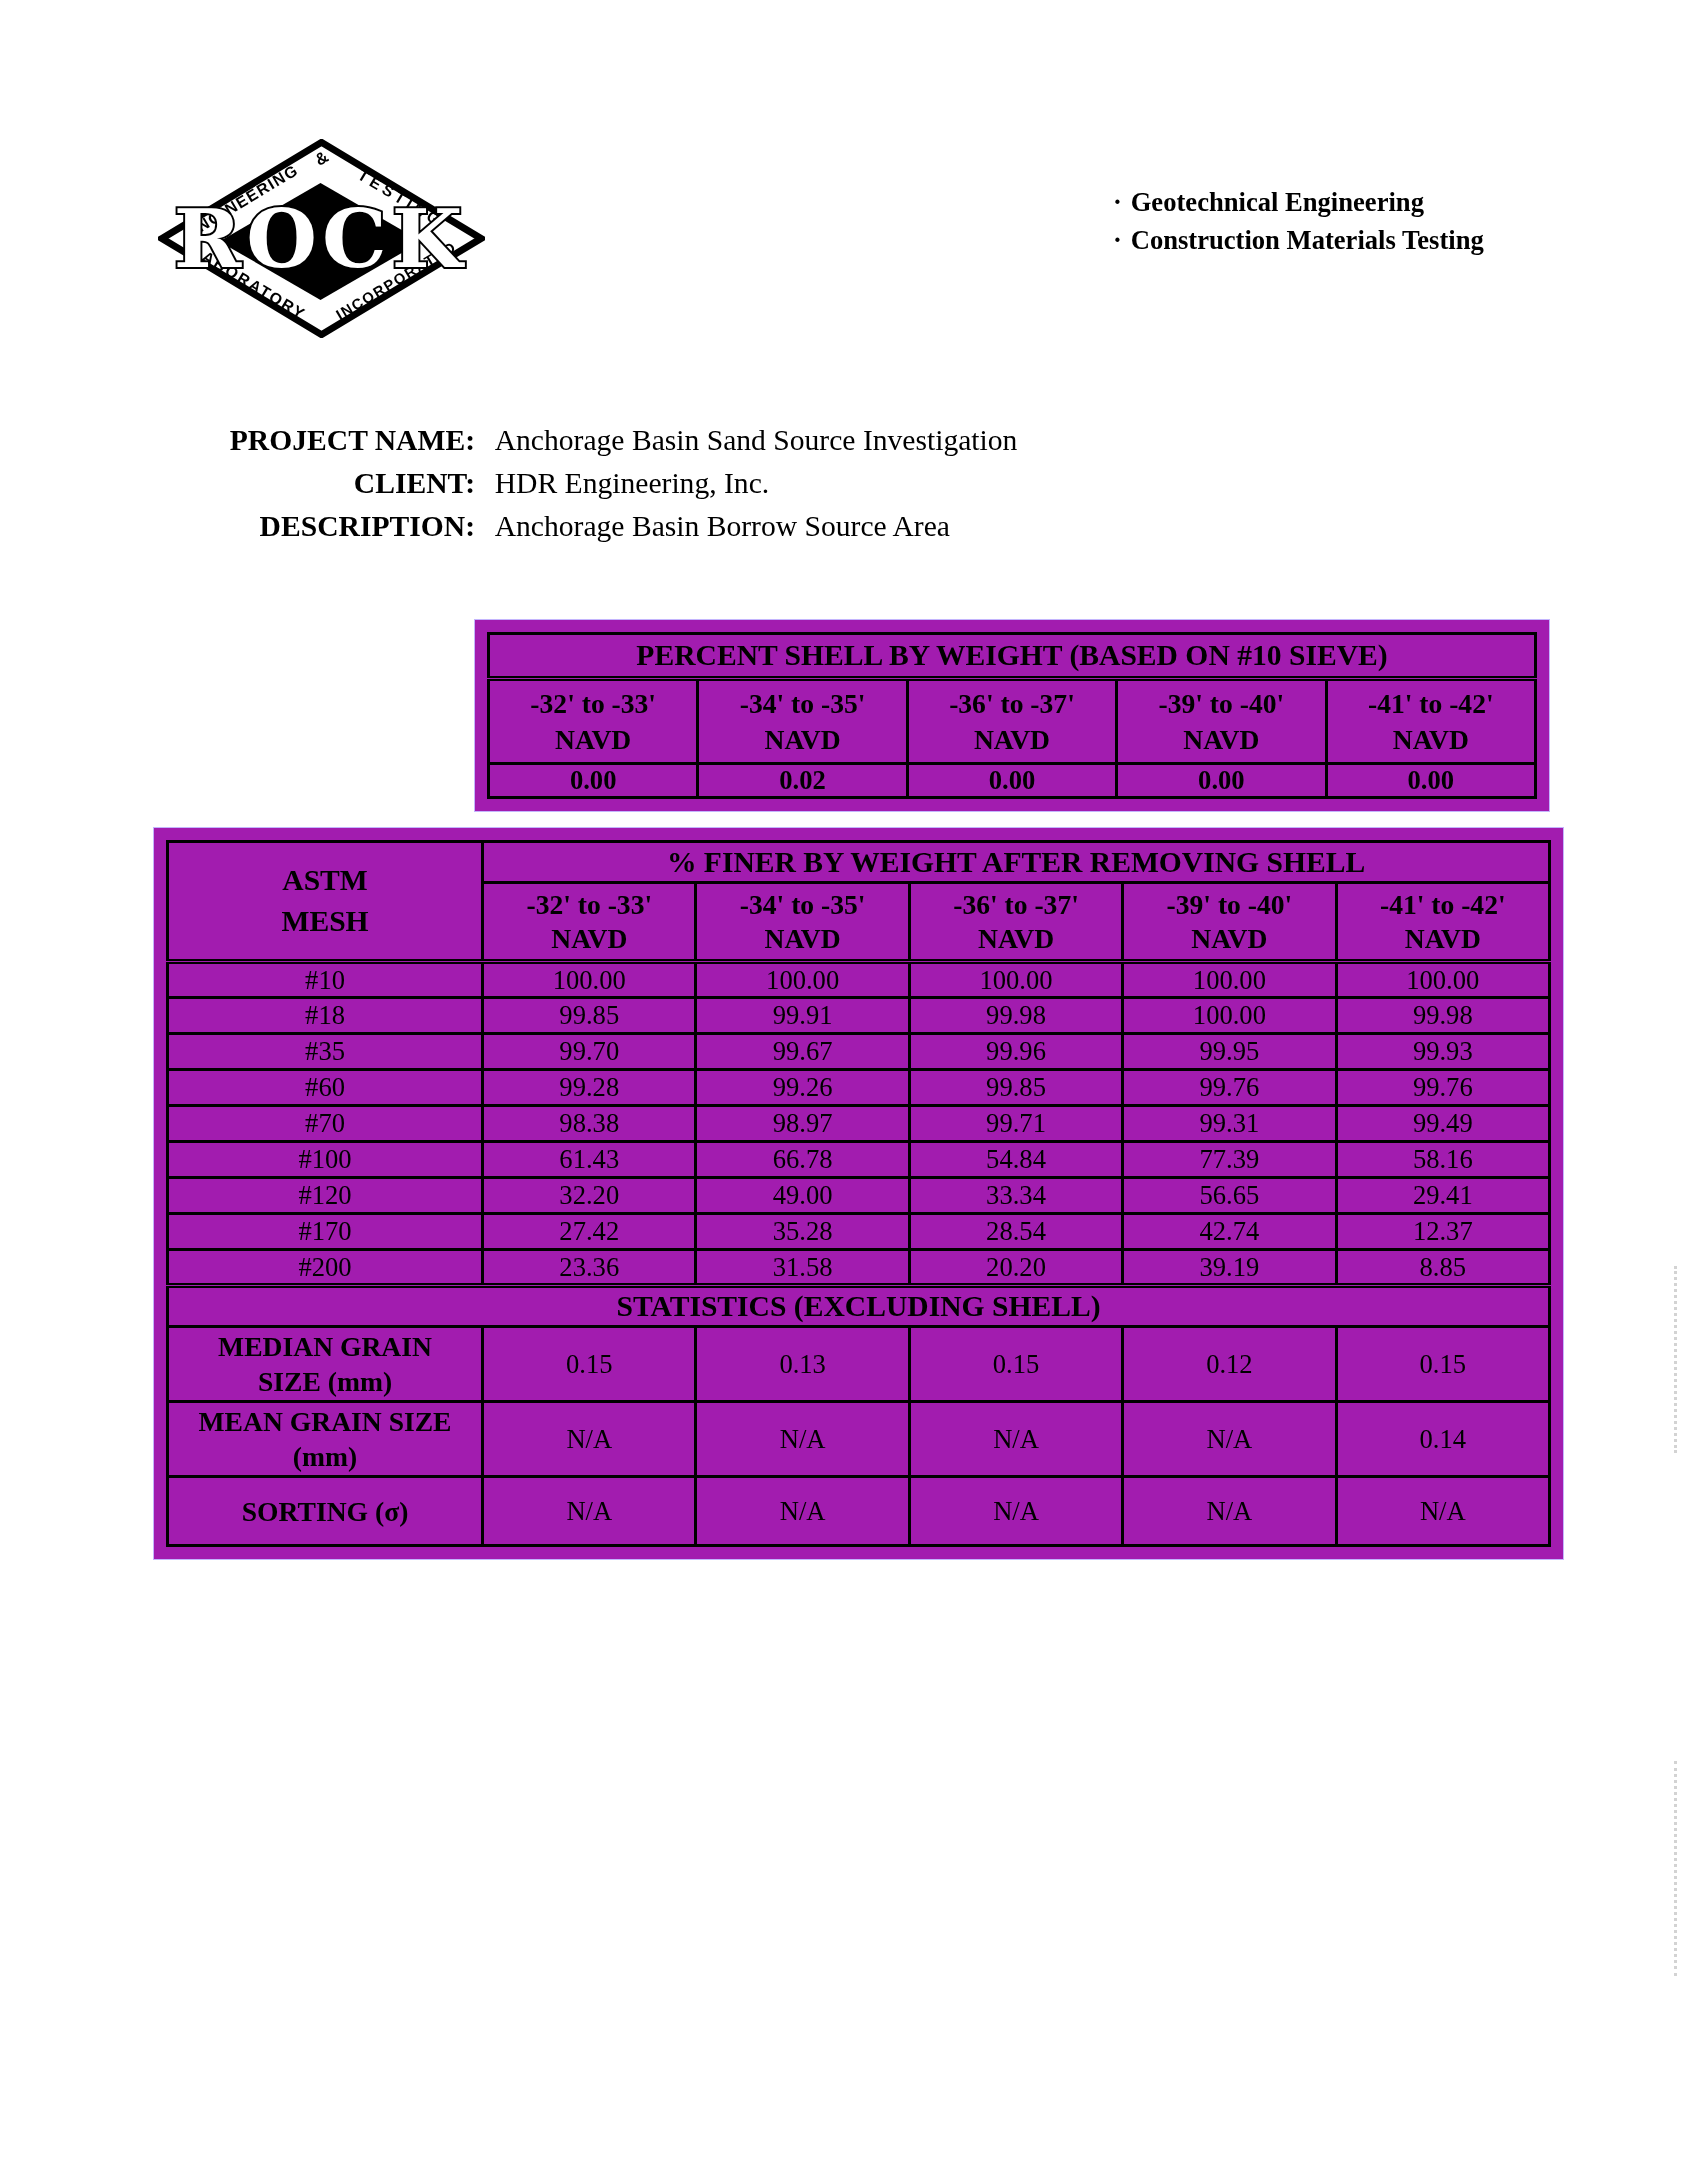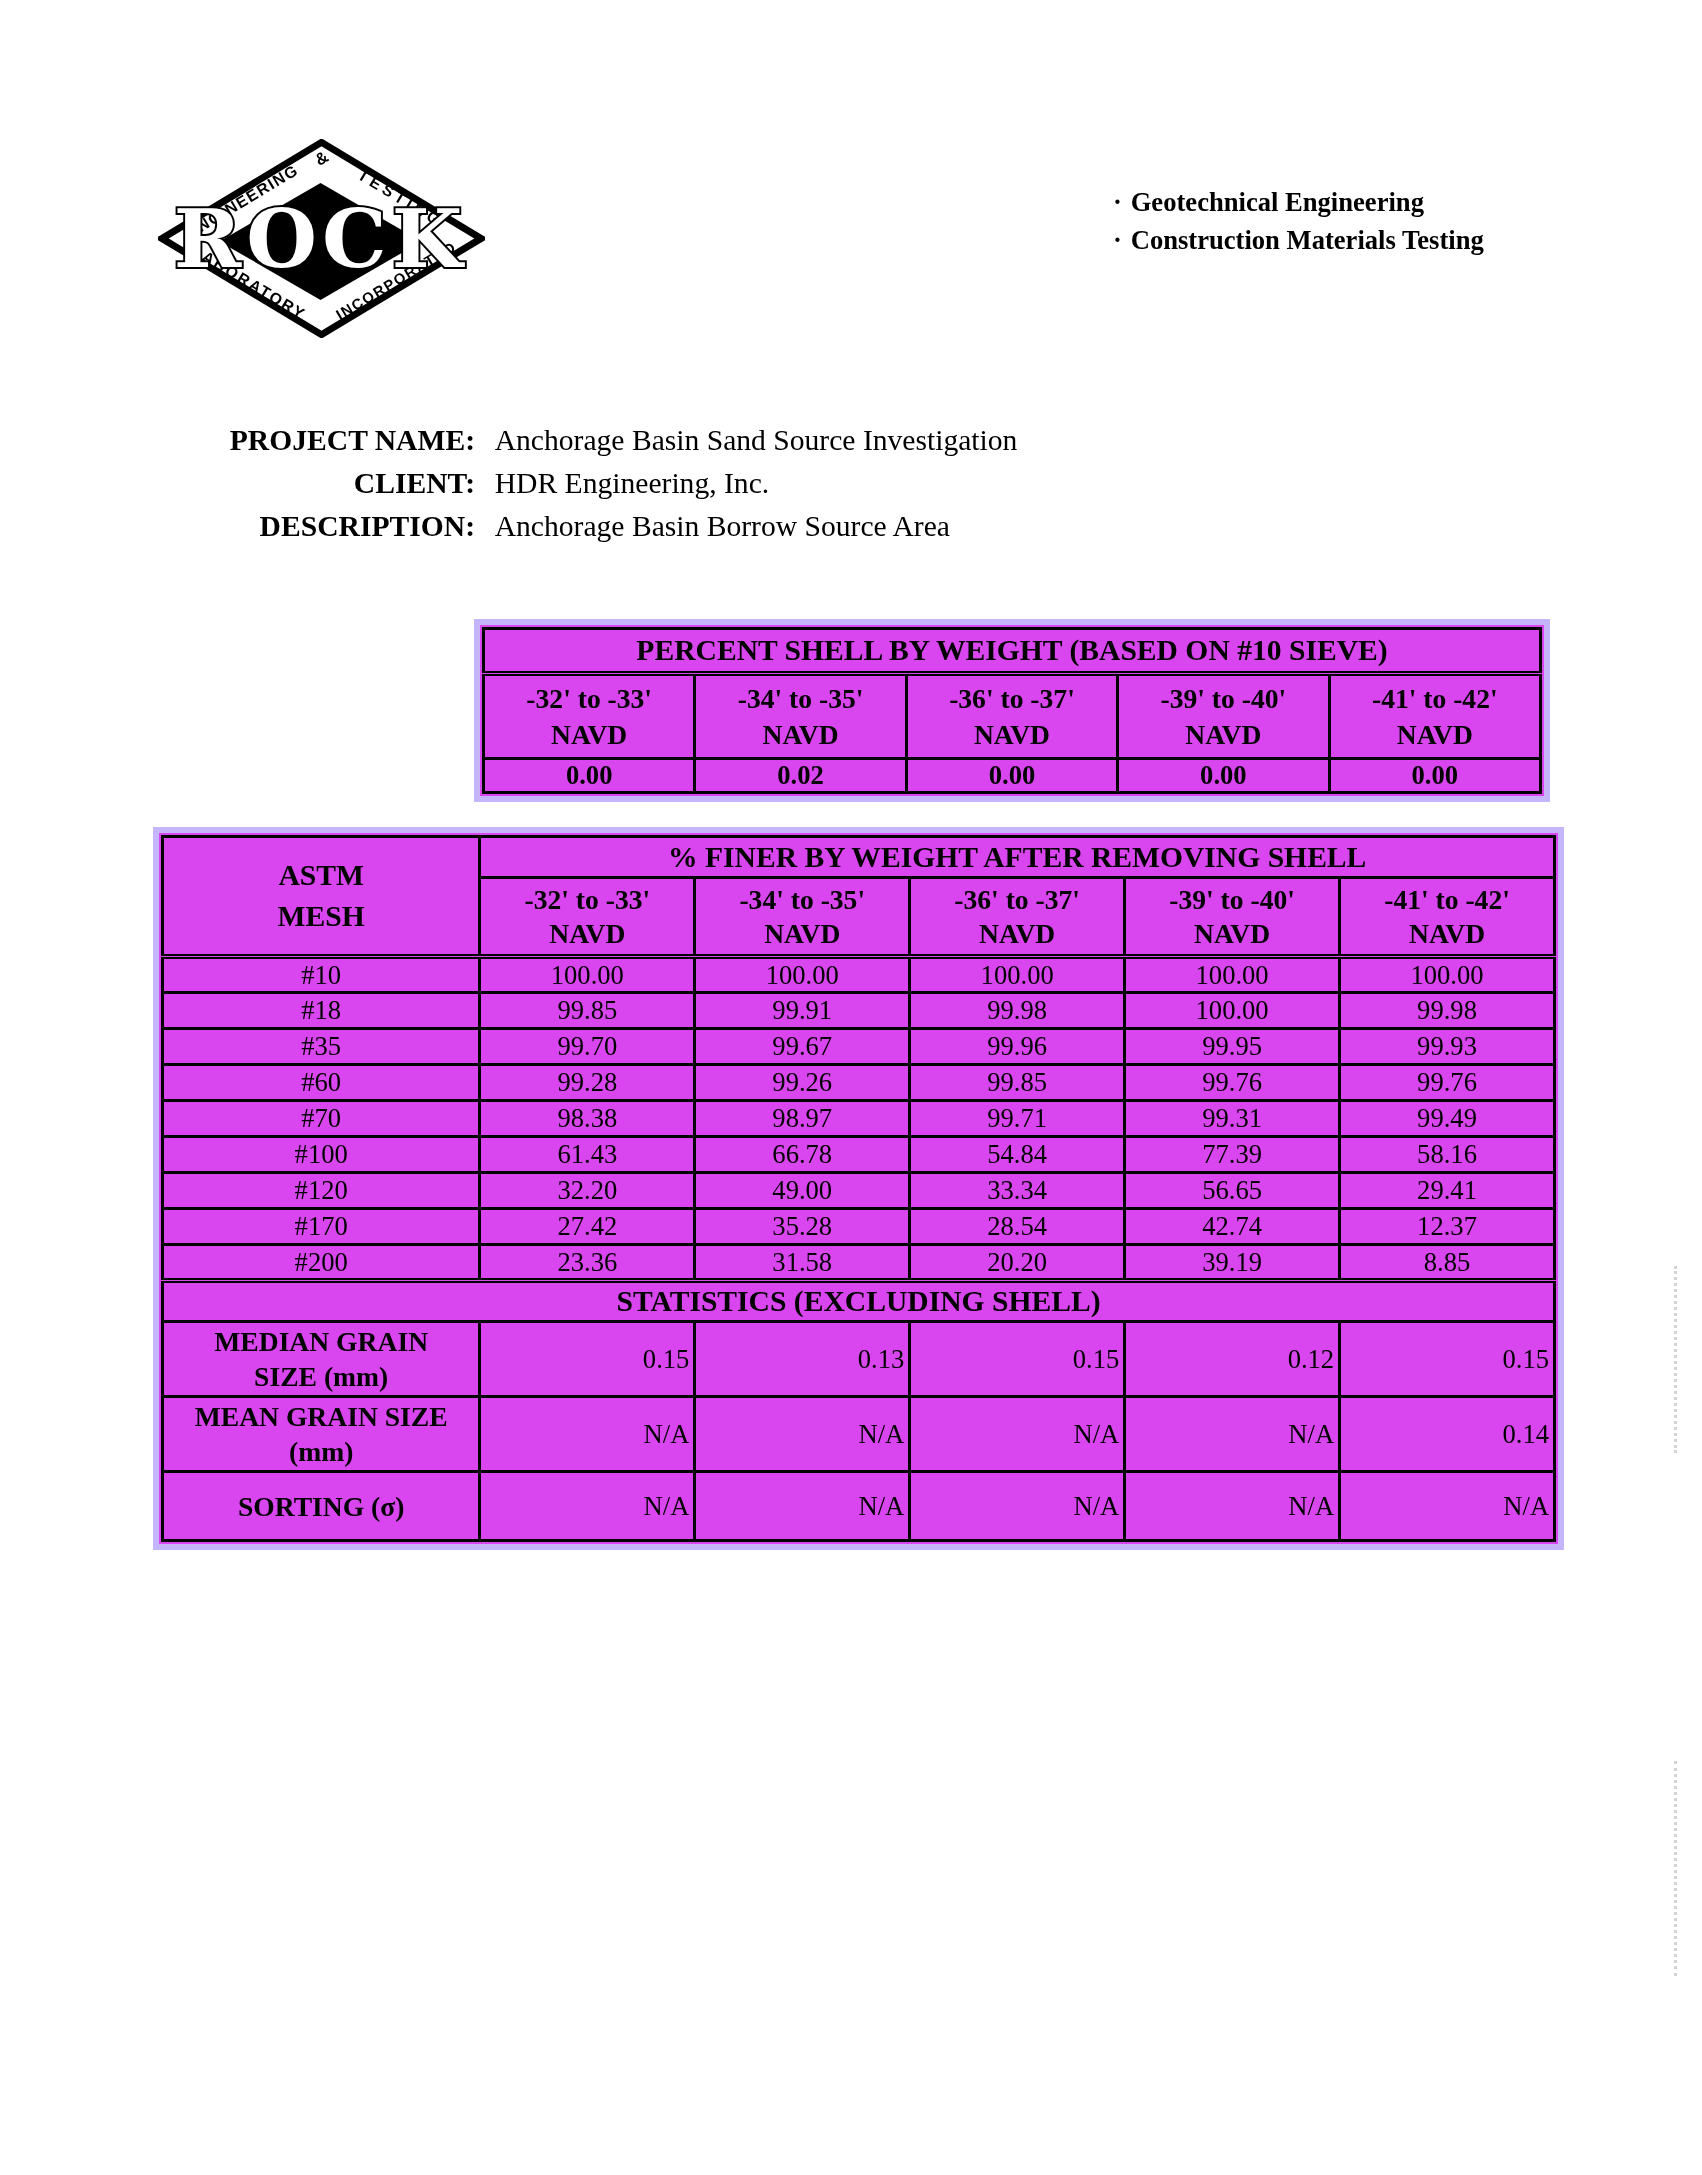--- a/index.html
+++ b/index.html
@@ -25,39 +25,39 @@
   .service-line { display:flex; align-items:baseline; }
   .service-line .bullet { width:17.7px; text-align:left; }
 
   
   .pinfo { position:absolute; left:165px; top:419px; font-size:29.6px; line-height:43px; }
   .pinfo-row { display:flex; }
   .pinfo-label { width:310px; text-align:right; font-weight:bold; white-space:nowrap; }
   .pinfo-value { margin-left:19.7px; white-space:nowrap; }
 
   
-  .tbl-wrap { position:absolute; border:6px solid #c4b5fd; padding:2px; background:#d946ef; }
+  .tbl-wrap { position:absolute; border:1px solid #c4b5fd; padding:12px; background:#a21caf; }
   table.tbl { border-collapse:collapse; width:100%; border:3px solid #000; table-layout:fixed; }
   table.tbl td { border:3px solid #000; text-align:center; vertical-align:middle; padding:0 3.9px; }
 
   
   .t1 { left:474px; top:619px; width:1076px; }
   .t1 .t-title { font-weight:bold; font-size:29.6px; height:45px; border-bottom:5.9px double #000; }
   .t1 td.hdr   { font-weight:bold; font-size:27.6px; height:85px; line-height:36px; border-bottom:3px solid #000; }
   .t1 td.val   { font-weight:bold; font-size:26.6px; height:27px; }
 
   
   .t2 { left:153px; top:827px; width:1411px; }
   .t2 td.corner  { font-weight:bold; font-size:29.6px; line-height:41px; border-bottom:5.9px double #000; }
   .t2 .t-title   { font-weight:bold; font-size:29.6px; height:41px; border-bottom:3.9px solid #000; }
   .t2 td.hdr     { font-weight:bold; font-size:27.6px; height:79px; line-height:34px; border-bottom:5.9px double #000; }
   .t2 td.mesh, .t2 td.dval { font-size:26.6px; height:36px; border-bottom:3.9px solid #000; }
   .t2 td.stats-title { font-weight:bold; font-size:29.6px; height:41px; border-top:5.9px double #000; border-bottom:3.9px solid #000; }
   .t2 td.stat-label  { font-weight:bold; font-size:27.6px; line-height:35px; height:75px; border-bottom:3.9px solid #000; }
-  .t2 td.stat-val    { font-size:26.6px; border-bottom:3.9px solid #000;text-align:right; }
+  .t2 td.stat-val    { font-size:26.6px; border-bottom:3.9px solid #000; }
   .t2 tr.last td { border-bottom:3px solid #000; }
   .t2 tr.last td.stat-label, .t2 tr.last td.stat-val { height:69px; }
 
   
   .footnote { position:absolute; left:156px; top:1623px; font-size:29.6px; white-space:nowrap; }
 
   
   .artifact { position:absolute; width:0; border-left:3px dotted #b0b0b0; opacity:.55; }
   .artifact.a1 { left:1674px; top:1266px; height:187px; }
   .artifact.a2 { left:1674px; top:1761px; height:215px; }

